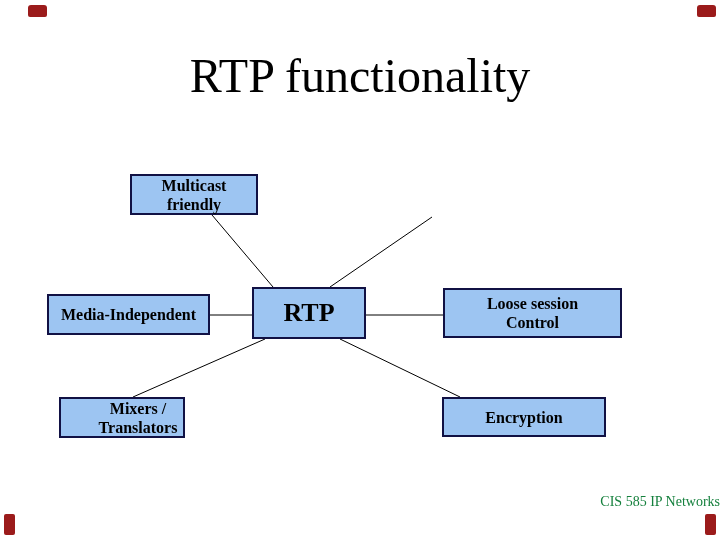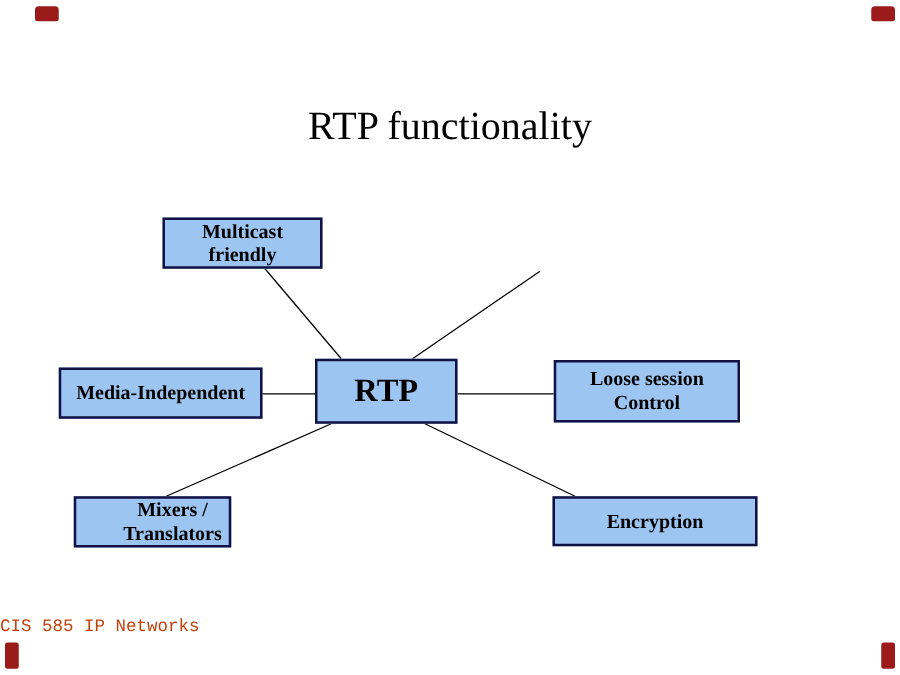--- a/index.html
+++ b/index.html
@@ -14,23 +14,23 @@
 
   
   .corner { position: absolute; background: var(--corner-color, #9b1b1b); }
   .corner.tl { left: 28px;  top: 5px;   width: 19px; height: 12px; border-radius: 3px 3px 2px 2px; }
   .corner.tr { left: 697px; top: 5px;   width: 19px; height: 12px; border-radius: 3px 3px 2px 2px; }
   .corner.bl { left: 4px;   top: 514px; width: 11px; height: 21px; border-radius: 2px; }
   .corner.br { left: 705px; top: 514px; width: 11px; height: 21px; border-radius: 2px; }
 
   .title {
     position: absolute;
-    left: 0; right: 0; top: 76px;
+    left: 0; right: 0; top: 52px;
     text-align: center;
-    font-size: 32px;
+    font-size: 48px;
     font-weight: 400;
     color: #000000;
     letter-spacing: 0px;
     line-height: 48px;
   }
 
   svg.connectors {
     position: absolute;
     left: 0; top: 0;
     width: 720px; height: 540px;
@@ -54,31 +54,30 @@
     line-height: 19px;
     color: #000000;
     white-space: pre-line;
   }
   .node.center .label { font-size: 26px; line-height: 30px; }
 
   .node.multicast   { left: 130px; top: 174px; width: 128px; height: 41px; }
   .node.qos         { left: 378px; top: 173px; width: 139px; height: 44px; }
   .node.media       { left: 35px;  top: 294px; width: 163px; height: 41px; margin-left: 12px; }
   .node.center      { left: 252px; top: 287px; width: 114px; height: 52px; text-align: right; }
-  .node.loose       { left: 443px; top: 288px; width: 149px; height: 50px; }
+  .node.loose       { left: 443px; top: 288px; width: 179px; height: 50px; }
   .node.mixers      { left: 59px;  top: 397px; width: 126px; height: 41px; padding-left: 32px; }
   .node.encryption  { left: 442px; top: 397px; width: 164px; height: 40px; }
 
   .footer {
     position: absolute;
     left: 0; right: 0; top: 494px;
-    text-align: left;
+    text-align: right;
     font-size: 14px;
-    color: #c2410c;
-    font-family: Liberation Mono, monospace;
+    color: #15803d;
   }
 </style>
 </head>
 <body>
 
 <div class="slide">
 
   <div class="corner tl"></div>
   <div class="corner tr"></div>
   <div class="corner bl"></div>

